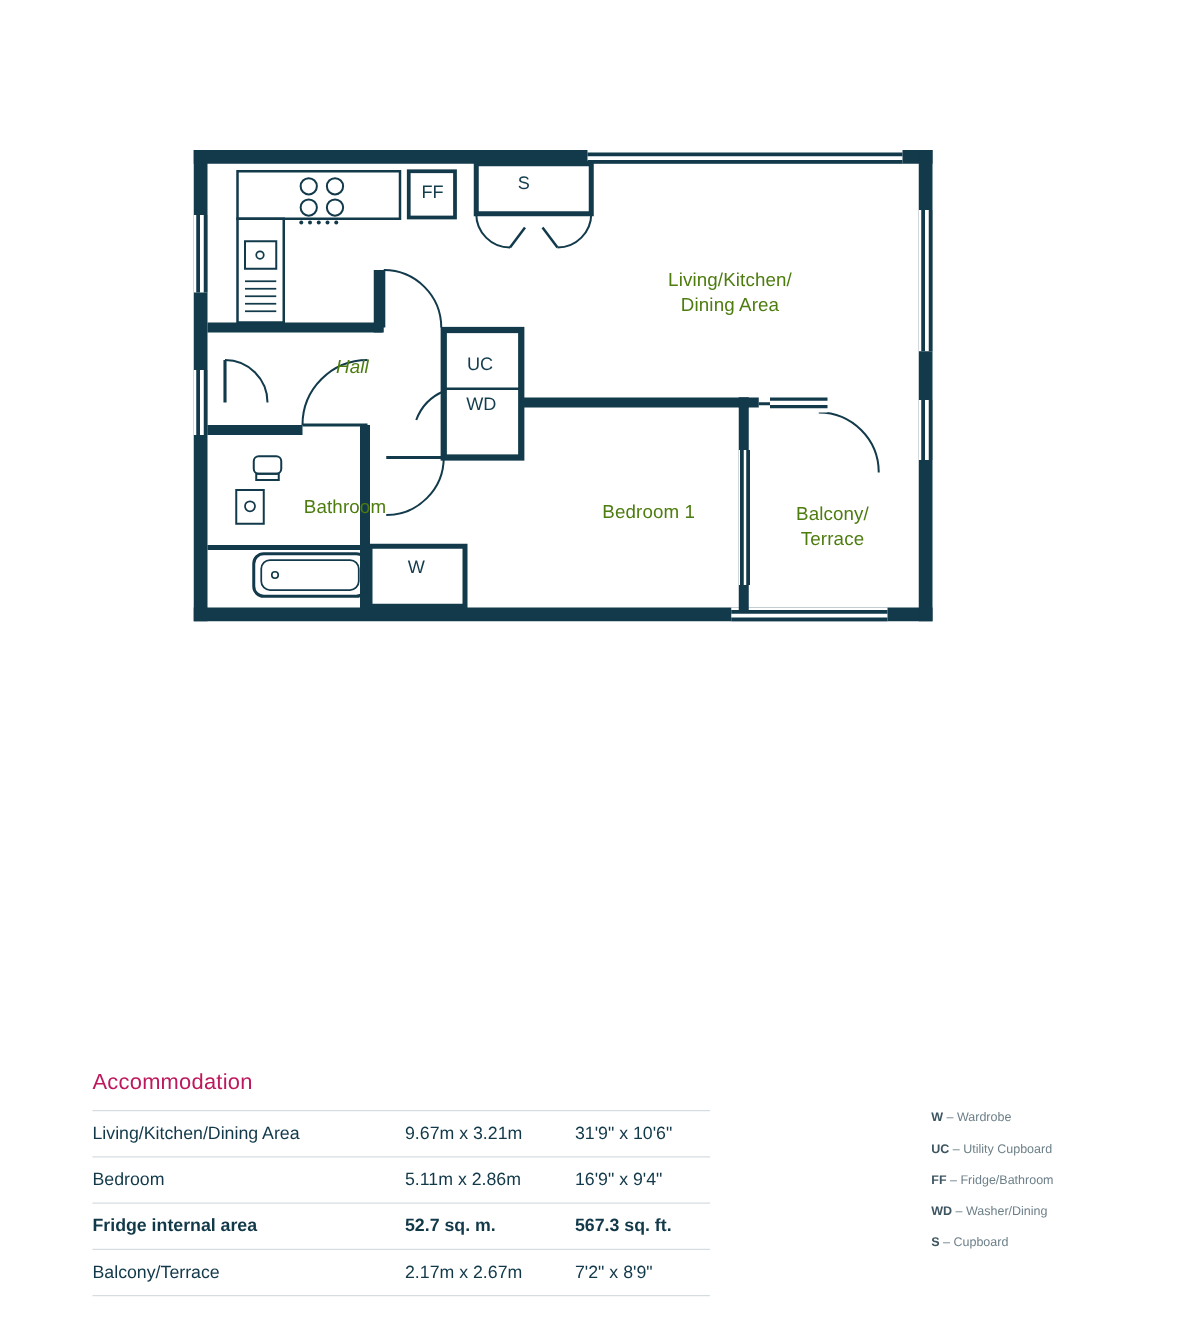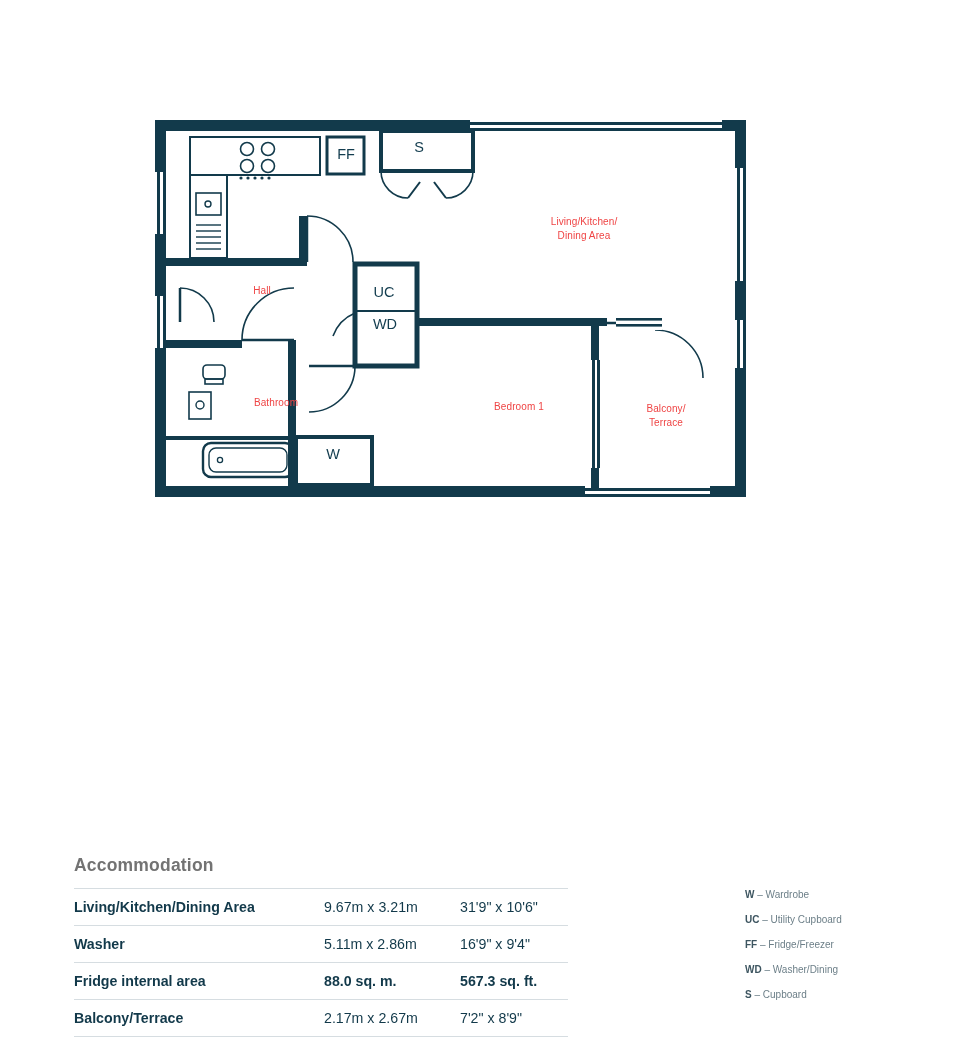--- a/index.html
+++ b/index.html
@@ -22,22 +22,22 @@
     width: 958px;
     height: 560px;
   }
   .plan-svg {
     position: absolute;
     left: 0;
     top: 0;
   }
   .room-label {
     position: absolute;
-    font-size: 10px;
-    color: #ef4444;
+    font-size: 15px;
+    color: #4d7c0f;
     text-align: center;
     line-height: 1.35;
     letter-spacing: 0.1px;
     white-space: pre-line;
   }
   .tag {
     position: absolute;
     font-size: 14.5px;
     color: #133d4f;
     text-align: center;
@@ -46,42 +46,42 @@
 
   
   .accom {
     position: absolute;
     left: 74px;
     top: 855px;
     width: 496px;
   }
   .accom-title {
     font-size: 17.5px;
-    font-weight: bold;
-    color: #737373;
+    font-weight: normal;
+    color: #be185d;
     margin: 0 0 12px 0;
     letter-spacing: 0.2px;
   }
   .accom-table {
     width: 494px;
     border-collapse: collapse;
     font-size: 14.2px;
     color: #12394a;
   }
   .accom-table tr {
     border-top: 1px solid #d6dde1;
   }
   .accom-table tr:last-child {
     border-bottom: 1px solid #d6dde1;
   }
   .accom-table td {
     padding: 10px 0 10px 0;
     vertical-align: middle;
   }
-  .accom-table td.c-name { width: 250px; font-weight: bold; }
+  .accom-table td.c-name { width: 250px; }
   .accom-table td.c-metric { width: 136px; }
   .accom-table td.c-imperial { width: 108px; }
   .accom-table tr.total td { font-weight: bold; }
 
   
   .legend {
     position: absolute;
     left: 745px;
     top: 890px;
     width: 210px;
@@ -226,21 +226,21 @@
 
       <rect x="616" y="316" width="46" height="14" fill="#ffffff" stroke="none"></rect>
       <rect x="616" y="318" width="46" height="2.6" fill="#123a4b" stroke="none"></rect>
       <rect x="616" y="324" width="46" height="2.6" fill="#123a4b" stroke="none"></rect>
 
     </g>
   </svg>
 
   <div class="room-label" style="left:509px; top:215px; width:150px;">Living/Kitchen/
 Dining Area</div>
-  <div class="room-label" style="left:240px; top:284px; width:44px;">Hall</div>
+  <div class="room-label" style="left:260px; top:284px; width:44px;font-style:italic;">Hall</div>
   <div class="room-label" style="left:213px; top:396px; width:78px;margin-left:24px;">Bathroom</div>
   <div class="room-label" style="left:476px; top:400px; width:86px;">Bedroom 1</div>
   <div class="room-label" style="left:633px; top:402px; width:66px;">Balcony/
 Terrace</div>
 
   <div class="tag" style="left:331px; top:146px; width:30px;">FF</div>
   <div class="tag" style="left:408px; top:139px; width:22px;">S</div>
   <div class="tag" style="left:366px; top:284px; width:36px;">UC</div>
   <div class="tag" style="left:363px; top:316px; width:44px;">WD</div>
   <div class="tag" style="left:320px; top:446px; width:26px;">W</div>
@@ -249,47 +249,47 @@
 <div class="accom">
   <div class="accom-title">Accommodation</div>
   <table class="accom-table">
     <tbody>
       <tr>
         <td class="c-name">Living/Kitchen/Dining Area</td>
         <td class="c-metric">9.67m x 3.21m</td>
         <td class="c-imperial">31'9" x 10'6"</td>
       </tr>
       <tr>
-        <td class="c-name">Washer</td>
+        <td class="c-name">Bedroom</td>
         <td class="c-metric">5.11m x 2.86m</td>
         <td class="c-imperial">16'9" x 9'4"</td>
       </tr>
       <tr class="total">
         <td class="c-name">Fridge internal area</td>
-        <td class="c-metric">88.0 sq. m.</td>
+        <td class="c-metric">52.7 sq. m.</td>
         <td class="c-imperial">567.3 sq. ft.</td>
       </tr>
       <tr>
         <td class="c-name">Balcony/Terrace</td>
         <td class="c-metric">2.17m x 2.67m</td>
         <td class="c-imperial">7'2" x 8'9"</td>
       </tr>
     </tbody>
   </table>
 </div>
 
 <div class="legend">
   <div class="legend-row">
     <b>W</b><span> – Wardrobe</span>
   </div>
   <div class="legend-row">
     <b>UC</b><span> – Utility Cupboard</span>
   </div>
   <div class="legend-row">
-    <b>FF</b><span> – Fridge/Freezer</span>
+    <b>FF</b><span> – Fridge/Bathroom</span>
   </div>
   <div class="legend-row">
     <b>WD</b><span> – Washer/Dining</span>
   </div>
   <div class="legend-row">
     <b>S</b><span> – Cupboard</span>
   </div>
 </div>
 
 </body></html>

